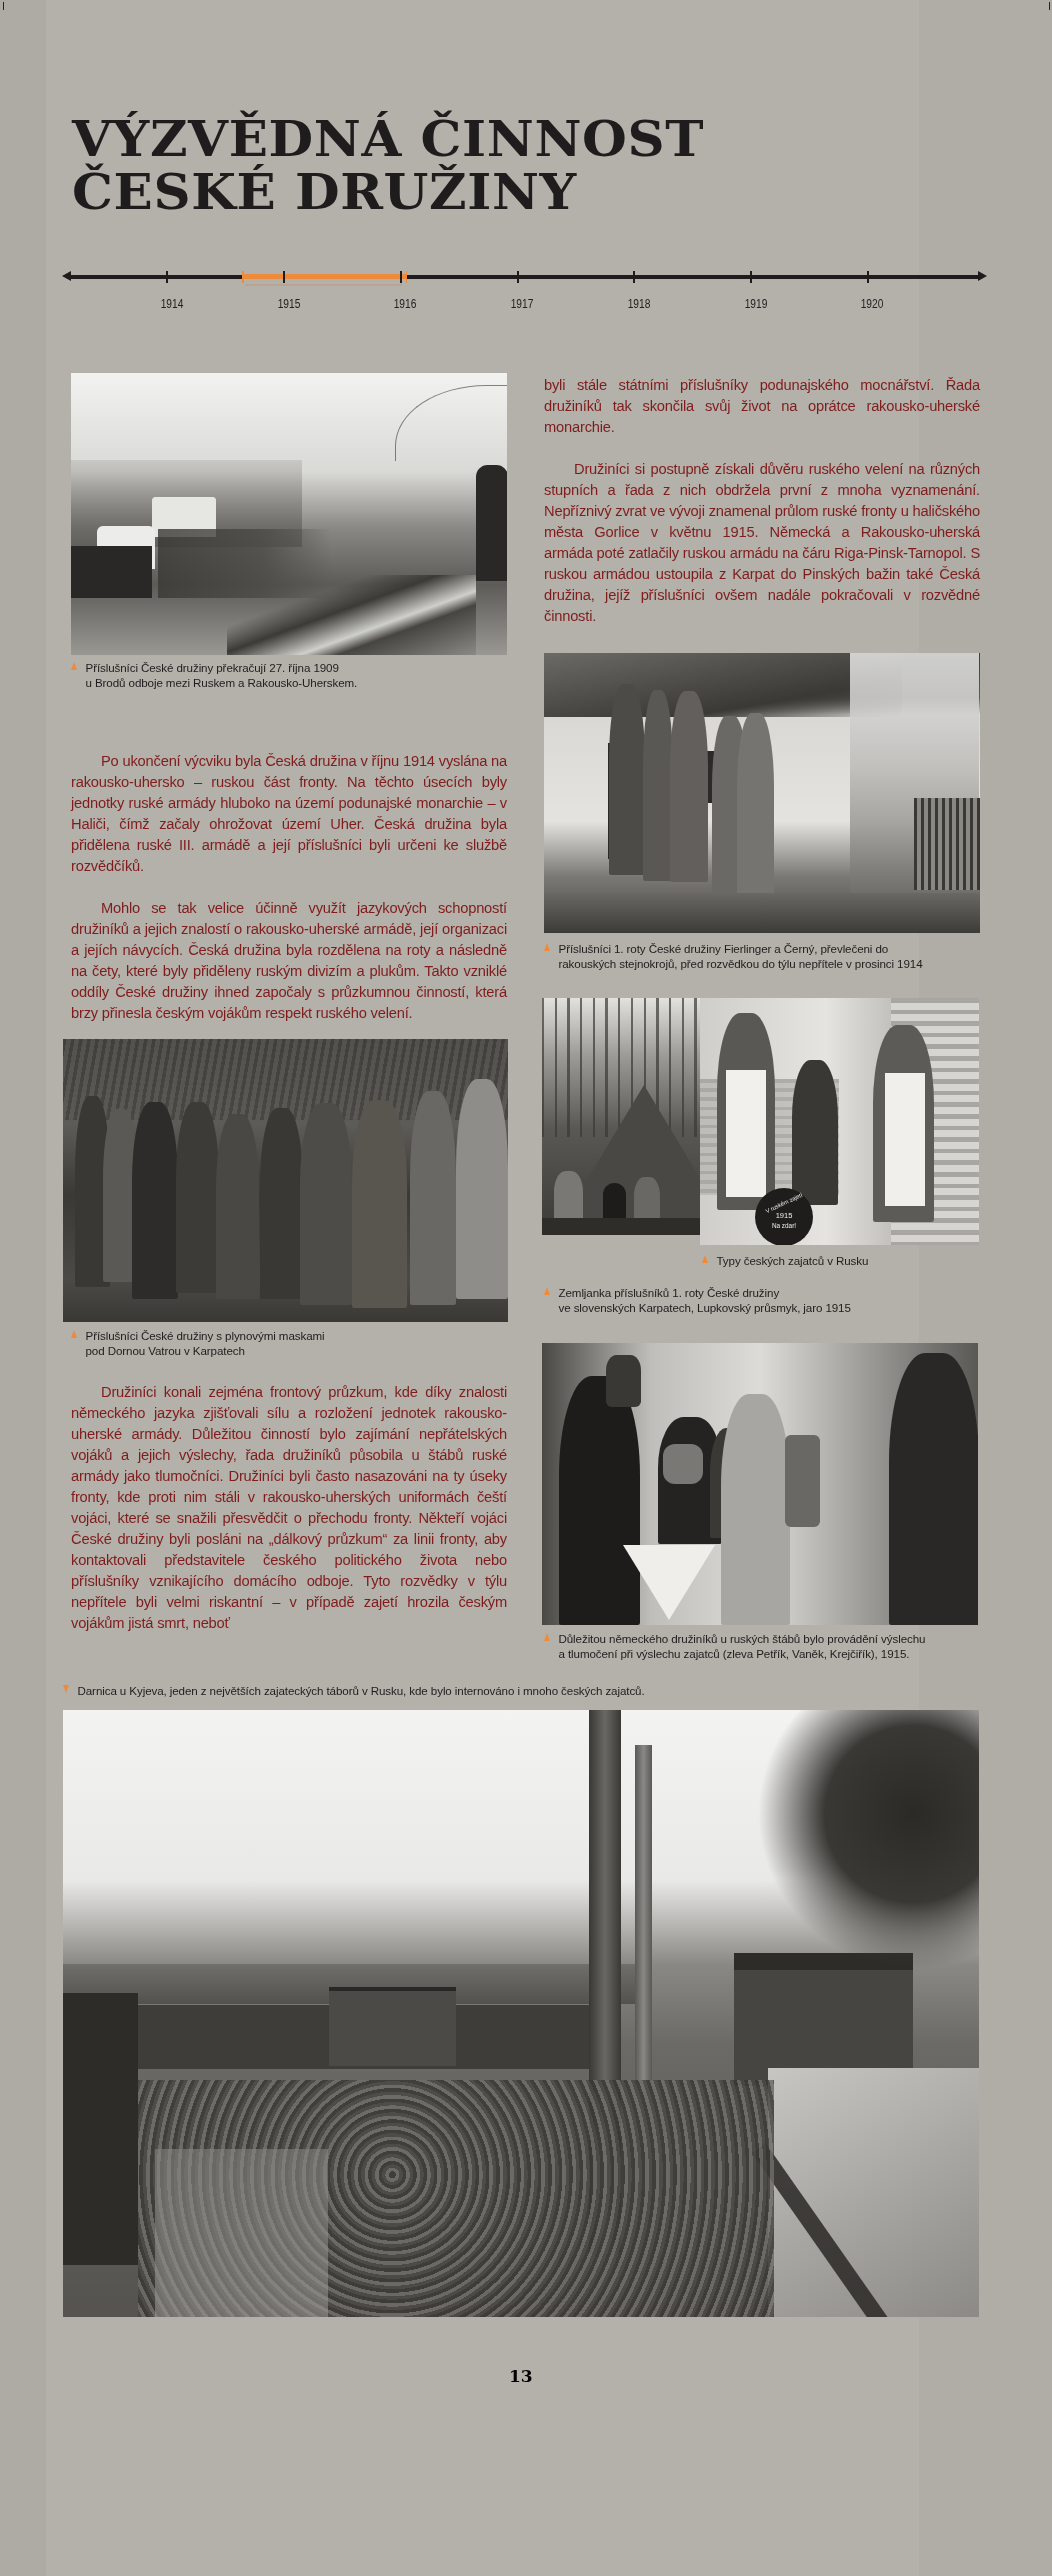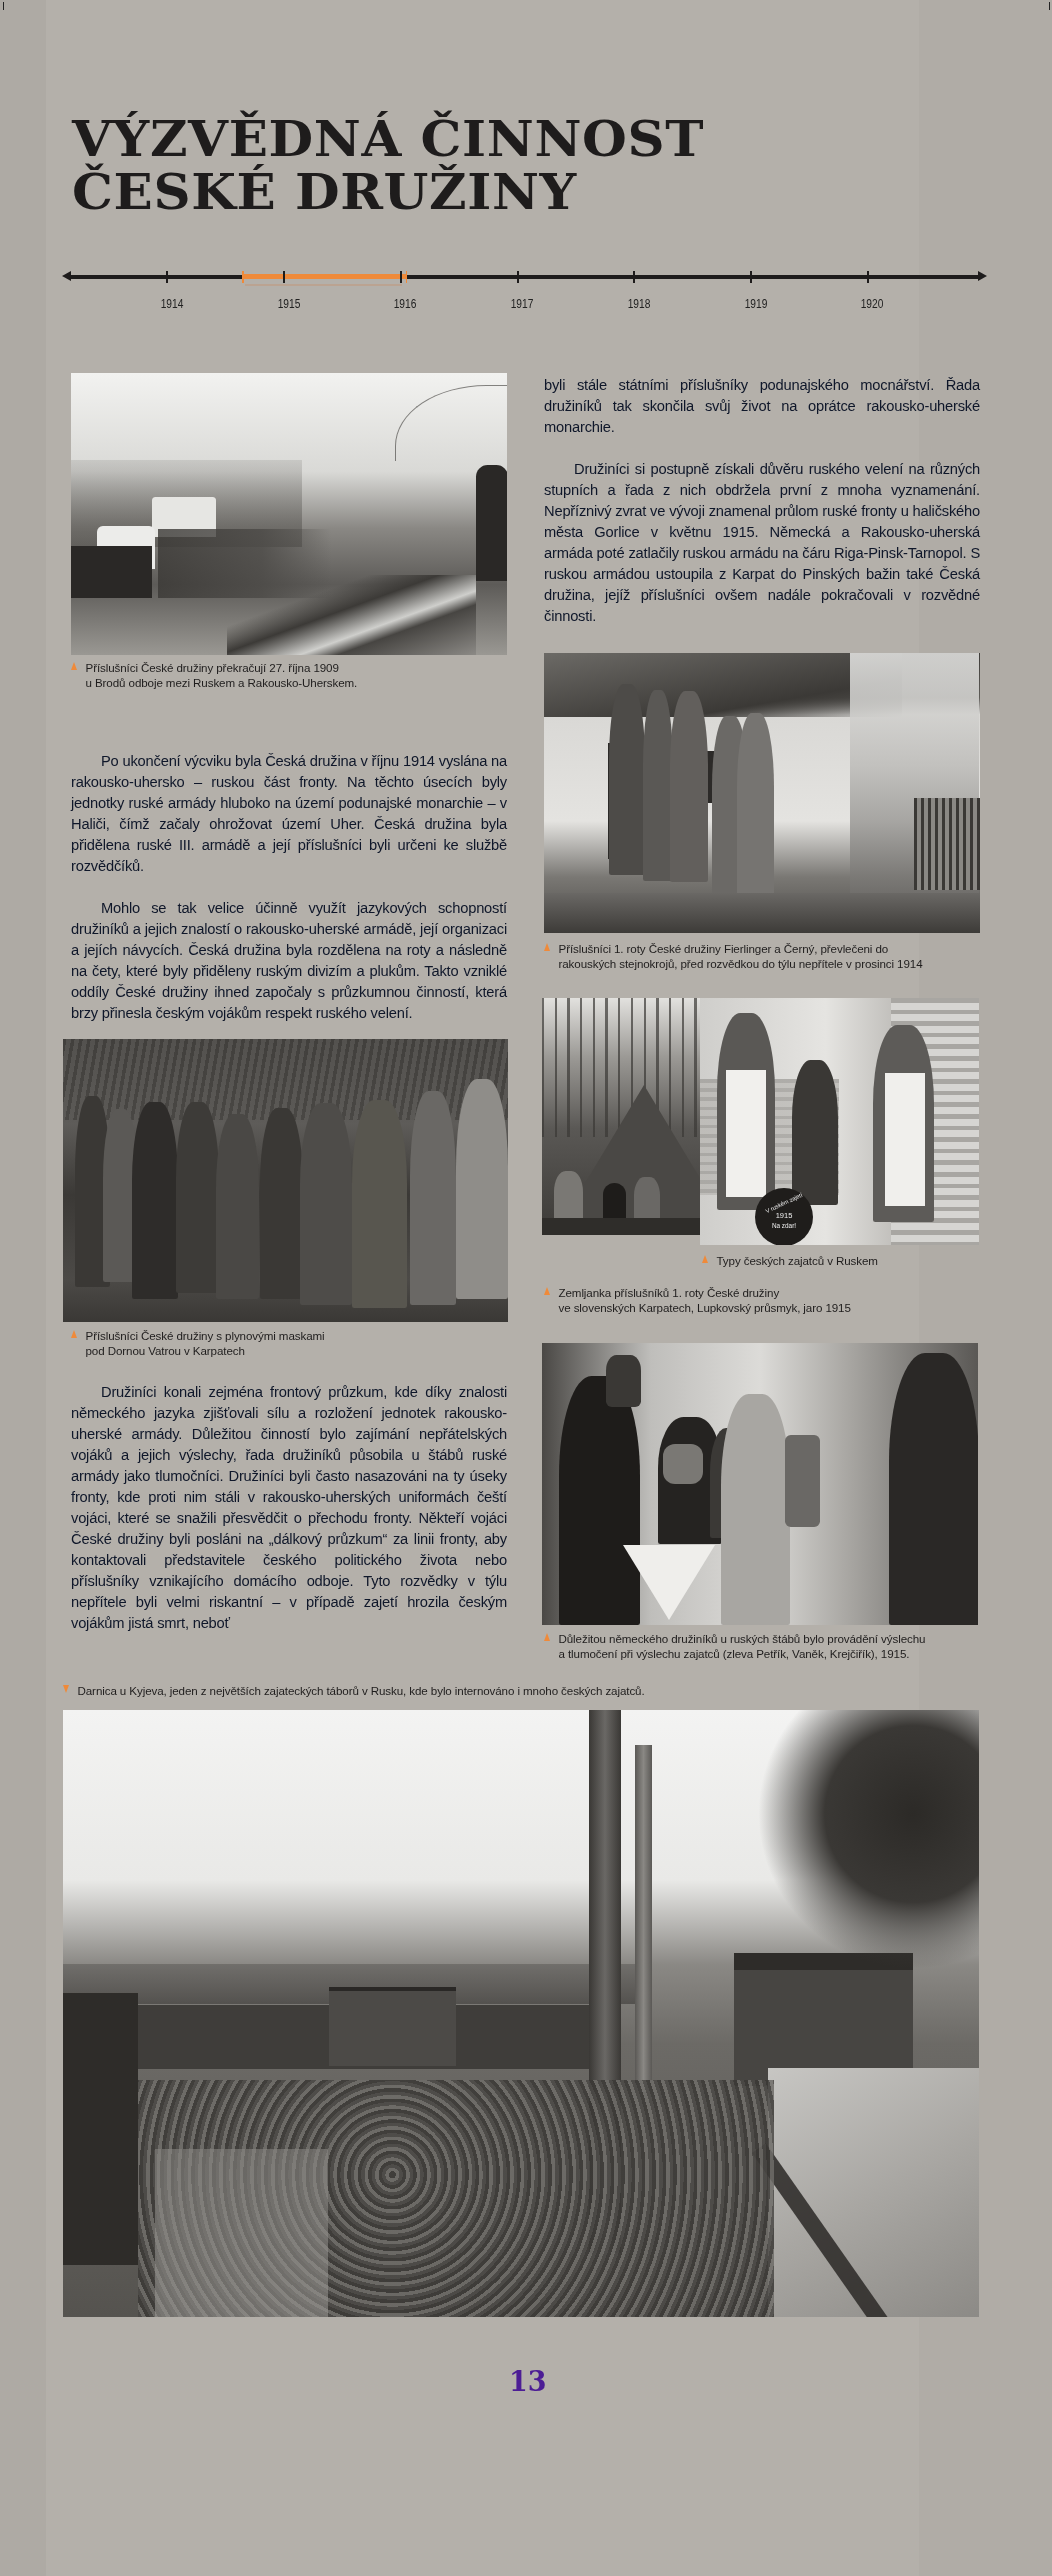--- a/index.html
+++ b/index.html
@@ -49,21 +49,21 @@
   
   .photo { position: absolute; overflow: hidden; background: #555; }
   .photo .fig { position: absolute; bottom: 0; border-radius: 40% 40% 2.3px 2.3px; background: #2b2927; }
 
   
   .text-block {
     position: absolute;
     font-size: 14.7px;
     line-height: 21px;
     text-align: justify;
-    color: #0f172a;
+    color: #7f1d1d;
     letter-spacing: -0.2px;
   }
   .text-block p { margin: 0 0 21px 0; text-indent: 30px; }
   .text-block p.noindent { text-indent: 0; }
 
   .caption {
     position: absolute;
     font-size: 11.6px;
     line-height: 15px;
     color: #1f1d1d;
@@ -74,21 +74,21 @@
     position: absolute; left: 0; top: 2.3px;
     width: 0; height: 0;
     border-left: 3.5px solid transparent; border-right: 3.5px solid transparent;
     border-bottom: 8px solid #ef8a3a;
   }
   .bullet.down { border-bottom: none; border-top: 8px solid #ef8a3a; }
 
   .page-number {
     position: absolute; left: 509px; top: 2366px;
     font-family: "DejaVu Serif", serif; font-weight: bold;
-    font-size: 27px; color: #4c1d95;
+    font-size: 17px; color: #000000;
   }
 </style>
 </head>
 <body>
 
 <div class="bg-band" style="left:0;width:46px;background:#aeaaa4;"></div>
 <div class="bg-band" style="left:919px;width:133px;background:#b0aca6;"></div>
 <div class="crop-mark" style="left:2.9px;top:2.3px;width:1.2px;height:8px;"></div>
 <div class="crop-mark" style="left:1049px;top:2.3px;width:1.2px;height:8px;"></div>
 
@@ -205,21 +205,21 @@
   <div class="fig" style="left:92px;width:46px;height:145px;bottom:40px;background:#3a3835;"></div>
   <div class="fig" style="left:173px;width:61px;height:197px;bottom:23px;background:#5d5b58;"></div>
   <div style="position:absolute;left:185px;top:75px;width:40px;height:133px;background:#f0efec;"></div>
   <div style="position:absolute;left:55px;top:190px;width:58px;height:58px;background:#1f1d1b;border-radius:50%;"></div>
   <div style="position:absolute;left:58px;top:202px;width:52px;font-size:5.8px;color:#eee;text-align:center;transform:rotate(-25deg);">V ruském zajetí</div>
   <div style="position:absolute;left:58px;top:213px;width:52px;font-size:7.5px;color:#eee;text-align:center;">1915</div>
   <div style="position:absolute;left:58px;top:224px;width:52px;font-size:6.4px;color:#eee;text-align:center;">Na zdar!</div>
 </div>
 <div class="caption" style="left:702px;top:1253px;width:277px;">
   <span class="bullet"></span>
-  <div>Typy českých zajatců v Ruskem</div>
+  <div>Typy českých zajatců v Rusku</div>
 </div>
 
 <div class="text-block" style="left:71px;top:1382px;width:436px;">
   <p style="margin-bottom:0;">Družiníci konali zejména frontový průzkum, kde díky znalosti německého jazyka zjišťovali sílu a rozložení jednotek rakousko-uherské armády. Důležitou činností bylo zajímání nepřátelských vojáků a jejich výslechy, řada družiníků působila u štábů ruské armády jako tlumočníci. Družiníci byli často nasazováni na ty úseky fronty, kde proti nim stáli v rakousko-uherských uniformách čeští vojáci, které se snažili přesvědčit o přechodu fronty. Někteří vojáci České družiny byli posláni na „dálkový průzkum“ za linii fronty, aby kontaktovali představitele českého politického života nebo příslušníky vznikajícího domácího odboje. Tyto rozvědky v týlu nepřítele byli velmi riskantní – v případě zajetí hrozila českým vojákům jistá smrt, neboť</p>
 </div>
 
 <div class="photo" style="left:542px;top:1343px;width:436px;height:282px;background:linear-gradient(90deg,#4a4845 0%,#bfbebb 25%,#dcdbd8 50%,#a9a7a3 70%,#5a5855 100%);">
   <div class="fig" style="left:17.3px;width:81px;height:249px;bottom:0;background:#1e1c1a;"></div>
   <div style="position:absolute;left:64px;top:11.6px;width:35px;height:52px;background:#3a3835;border-radius:30% 30% 5.8px 5.8px;"></div>
   <div class="fig" style="left:116px;width:64px;height:127px;bottom:81px;background:#252321;"></div>

